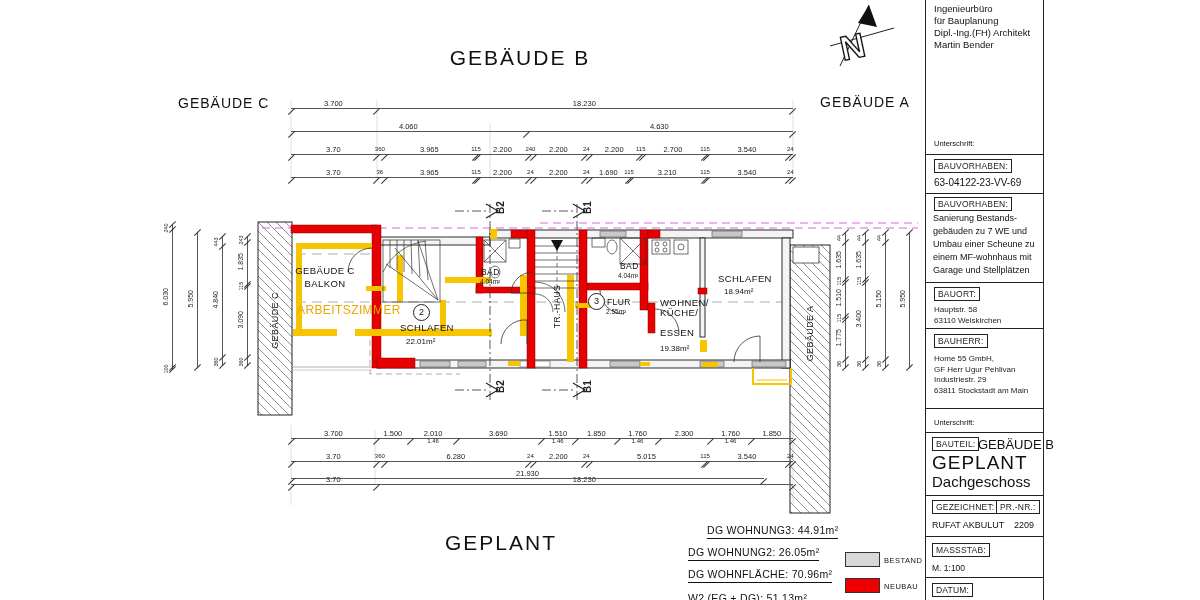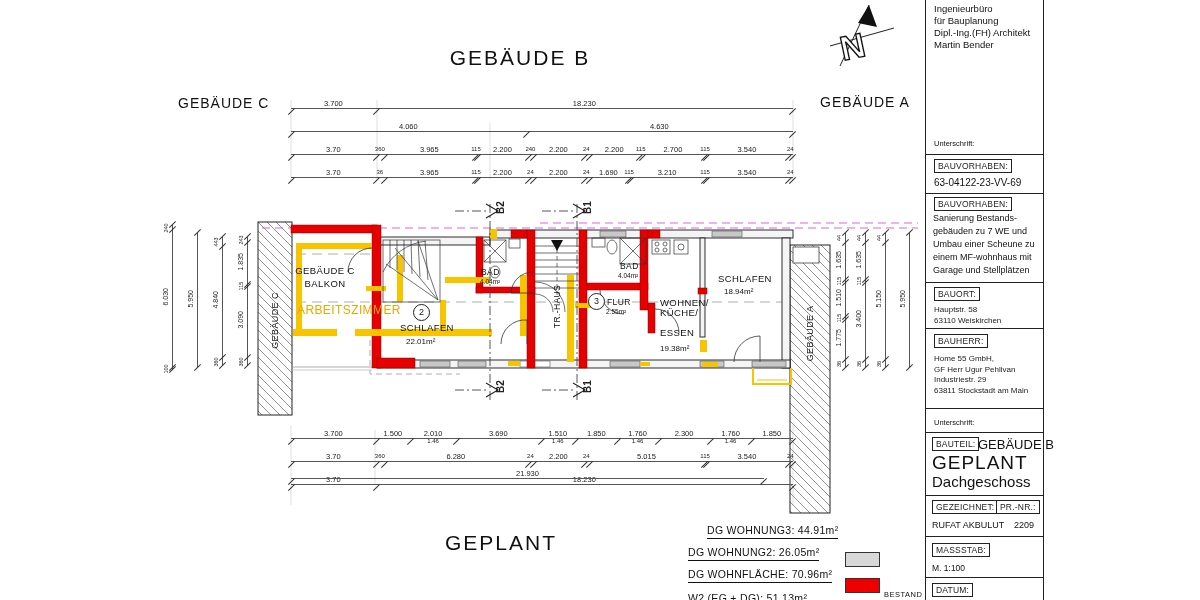--- a/index.html
+++ b/index.html
@@ -42,21 +42,21 @@
           text-align:center;transform:rotate(-90deg);font-size:7px;color:#222;white-space:nowrap;}
   .vs.tiny .dl{font-size:5.5px;}
   .vs::before,.dimcol::after{content:'';position:absolute;top:-1px;right:-5px;width:9px;height:1px;
           background:#333;transform:rotate(-45deg);}
   .dimcol::after{top:auto;bottom:0;}
 
   
   .sum-item{position:absolute;font-size:10.5px;color:#111;letter-spacing:.3px;white-space:nowrap;padding-bottom:2px;}
   .sum-item.ul{border-bottom:1px solid #111;}
   .legend-swatch{position:absolute;width:33px;height:13px;border:1px solid #333;}
-  .legend-label{position:absolute;font-size:7.5px;color:#111;letter-spacing:.5px;margin-top:34px;}
+  .legend-label{position:absolute;font-size:7.5px;color:#111;letter-spacing:.5px;}
 
   
   .tblock{position:absolute;left:925px;top:0;width:117px;height:600px;
           border-left:1.2px solid #222;border-right:1.2px solid #222;font-size:8px;}
   .tb-div{position:absolute;left:0;width:100%;border-top:1px solid #222;}
   .tb-box{position:absolute;display:inline-block;border:1px solid #222;padding:1px 3px;
           font-size:8.5px;letter-spacing:.2px;white-space:nowrap;background:#fff;}
   .tb-text{position:absolute;font-size:8.5px;white-space:nowrap;color:#111;}
   .tb-lines{position:absolute;}
   .firm-line{font-size:9.5px;line-height:12px;white-space:nowrap;color:#111;}

